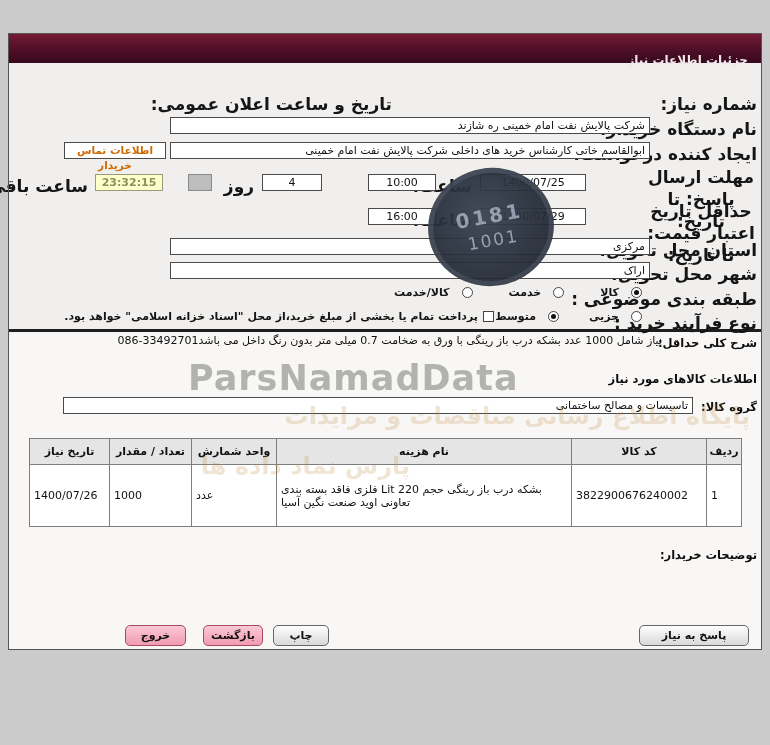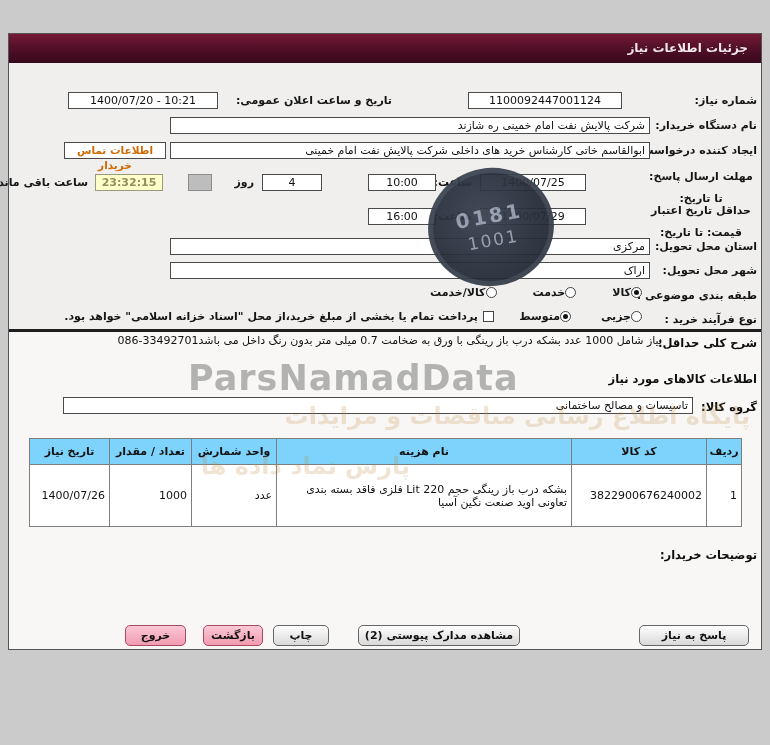--- a/index.html
+++ b/index.html
@@ -2,45 +2,45 @@
 <html lang="fa" dir="rtl"><head>
 <meta charset="utf-8">
 <style>
   *{margin:0;padding:0;box-sizing:border-box}
   html,body{width:770px;height:745px}
   body{background:#cbcbcb;font-family:"DejaVu Sans",sans-serif}
   #page{position:relative;width:770px;height:745px;overflow:hidden;direction:rtl}
   .frame{position:absolute;left:8px;top:33px;width:754px;height:617px;border:1px solid #555;pointer-events:none;z-index:8}
   .hdr{position:absolute;left:8px;top:33px;width:754px;height:30px;
        background:linear-gradient(180deg,#7a1a36 0%,#55112a 45%,#36081b 100%);
-       color:#f2e6ea;font-size:12px;font-weight:700;line-height:30px;padding:0 14px;z-index:2}
+       color:#f2e6ea;font-size:12px;font-weight:700;line-height:30px;padding:12px 14px;z-index:2}
   .panel-top{position:absolute;left:8px;top:63px;width:754px;height:266px;background:#f0efee;z-index:1}
   .panel-bot{position:absolute;left:8px;top:329px;width:754px;height:321px;background:#f8f7f5;border-top:3px solid #1e1e1e;z-index:1}
-  .lbl{position:absolute;font-size:11px;font-weight:700;color:#151515;white-space:nowrap;z-index:3}
+  .lbl{position:absolute;font-size:17px;font-weight:700;color:#151515;white-space:nowrap;z-index:3}
   .lbl.wrap{white-space:normal;text-align:center;line-height:22px}
   .box{position:absolute;height:17px;background:#fff;border:1px solid #4a4a4a;font-size:11px;line-height:15px;
        padding:0 4px;color:#111;overflow:hidden;white-space:nowrap;z-index:3}
   .box.c{text-align:center;direction:ltr}
   .box.r{text-align:right}
   .contact{position:absolute;height:17px;background:#ffffff;border:1px solid #4a4a4a;color:#d06a00;
        font-size:10.5px;font-weight:700;text-align:center;line-height:15px;z-index:3;cursor:pointer}
   .timer{background:#ffffca;border-color:#9a9a7c;color:#8e8e5e;font-weight:700}
   .graybtn{background:#bdbdbd;border-color:#8c8c8c}
   .rgroup{position:absolute;display:flex;gap:36px;align-items:center;z-index:3}
-  .ritem{display:flex;align-items:center;gap:0;font-size:11px;font-weight:700;color:#151515}
+  .ritem{display:flex;align-items:center;gap:12px;font-size:11px;font-weight:700;color:#151515}
   .radio{display:inline-block;width:11px;height:11px;border:1px solid #444;border-radius:50%;background:#fff;position:relative}
   .radio.sel::after{content:"";position:absolute;left:2px;top:2px;width:5px;height:5px;border-radius:50%;background:#111}
   .chkrow{position:absolute;display:flex;gap:5px;align-items:center;font-size:11px;font-weight:700;color:#151515;white-space:nowrap;z-index:3}
   .chk{display:inline-block;width:11px;height:11px;border:1px solid #444;background:#fff;flex:none}
   .sec{position:absolute;font-size:11.5px;font-weight:700;color:#0e0e0e;white-space:nowrap;z-index:3}
   .text{position:absolute;font-size:11px;color:#111;text-align:right;line-height:14px;z-index:3}
   table.goods{position:absolute;right:28px;top:438px;width:712px;border-collapse:collapse;table-layout:fixed;
        font-size:11px;background:#fff;z-index:3}
-  .goods th{background:#7dd3fc;border:1px solid #7e7e7e;height:26px;font-weight:700;padding:1px;color:#111}
-  .goods td{border:1px solid #7e7e7e;height:62px;text-align:right;vertical-align:middle;padding:2px 4px;color:#111}
+  .goods th{background:#e5e5e5;border:1px solid #7e7e7e;height:26px;font-weight:700;padding:1px;color:#111}
+  .goods td{border:1px solid #7e7e7e;height:62px;text-align:left;vertical-align:middle;padding:2px 4px;color:#111}
   .ltr{direction:ltr}
   .notes-box{position:absolute;right:115px;top:540px;width:643px;height:74px;border:1px solid #9a9a9a;background:#fdfdfc;
        font-size:11px;color:#111;padding:8px 12px;text-align:right;line-height:15px;z-index:3}
   .btn{position:absolute;top:625px;height:21px;border:1px solid #666;border-radius:5px;
        background:linear-gradient(#fefefe,#d9d9d9);font-size:11px;font-weight:700;color:#111;
        text-align:center;line-height:19px;cursor:pointer;z-index:3;font-family:inherit}
   .btn.pink{background:linear-gradient(#fbc9d6,#f19ab1);border-color:#a94a63}
   .wm-brand{position:absolute;left:188px;top:358px;font-size:35px;font-weight:700;color:#6f6f6f;opacity:.5;
        letter-spacing:1px;direction:ltr;z-index:4;pointer-events:none}
   .wm-fa{position:absolute;font-size:24px;font-weight:700;color:#c08a3e;opacity:.22;white-space:nowrap;z-index:4;pointer-events:none}
@@ -58,23 +58,21 @@
 
   <div class="hdr">
     <span>جزئیات اطلاعات نیاز</span>
   </div>
 
   <div class="panel-top"></div>
   <div class="panel-bot"></div>
   <div class="frame"></div>
 
   <div class="lbl" style="right:13px;top:94px">شماره نیاز:</div>
-  <div class="box c" style="right:148px;top:92px;width:154px">1100092447001124</div>
   <div class="lbl" style="right:378px;top:94px">تاریخ و ساعت اعلان عمومی:</div>
-  <div class="box c" style="right:552px;top:92px;width:150px">1400/07/20 - 10:21</div>
 
   <div class="lbl" style="right:13px;top:119px">نام دستگاه خریدار:</div>
   <div class="box r" style="right:120px;top:117px;width:480px">شرکت پالایش نفت امام خمینی  ره  شازند</div>
 
   <div class="lbl" style="right:13px;top:144px">ایجاد کننده درخواست:</div>
   <div class="box r" style="right:120px;top:142px;width:480px">ابوالقاسم  خاتی   کارشناس خرید های داخلی  شرکت پالایش نفت امام خمینی</div>
   <div class="contact" style="right:604px;top:142px;width:102px">اطلاعات تماس خریدار</div>
 
   <div class="lbl wrap" style="right:13px;top:166px;width:112px">مهلت ارسال پاسخ: تا تاریخ:</div>
   <div class="box c" style="right:184px;top:174px;width:106px">1400/07/25</div>
@@ -166,21 +164,20 @@
         <td class="ltr">1400/07/26</td>
       </tr>
     </tbody>
   </table>
 
   <div class="sec" style="right:13px;top:548px">توضیحات خریدار:</div>
 
   <button class="btn pink" style="right:584px;width:61px">خروج</button>
   <button class="btn pink" style="right:507px;width:60px">بازگشت</button>
   <button class="btn" style="right:441px;width:56px">چاپ</button>
-  <button class="btn" style="right:250px;width:162px">مشاهده مدارک پیوستی (2)</button>
   <button class="btn" style="right:21px;width:110px">پاسخ به نیاز</button>
 
   <div class="wm-brand">ParsNamadData</div>
   <div class="wm-fa" style="right:20px;top:402px">پایگاه اطلاع رسانی مناقصات و مزایدات</div>
   <div class="wm-fa" style="right:360px;top:452px">پارس نماد داده ها</div>
   <div class="stamp">
     <span class="s1">0181</span>
     <span class="s2">1001</span>
   </div>
 

